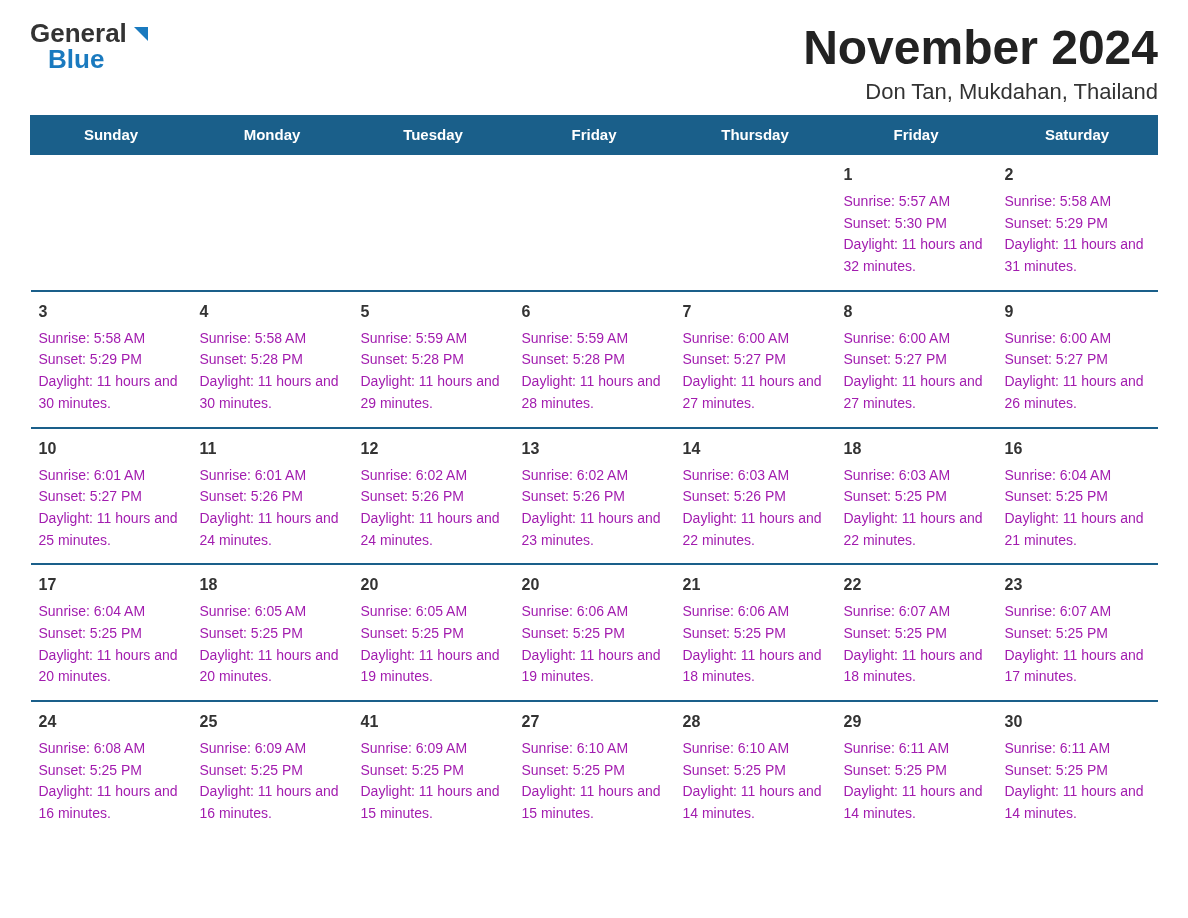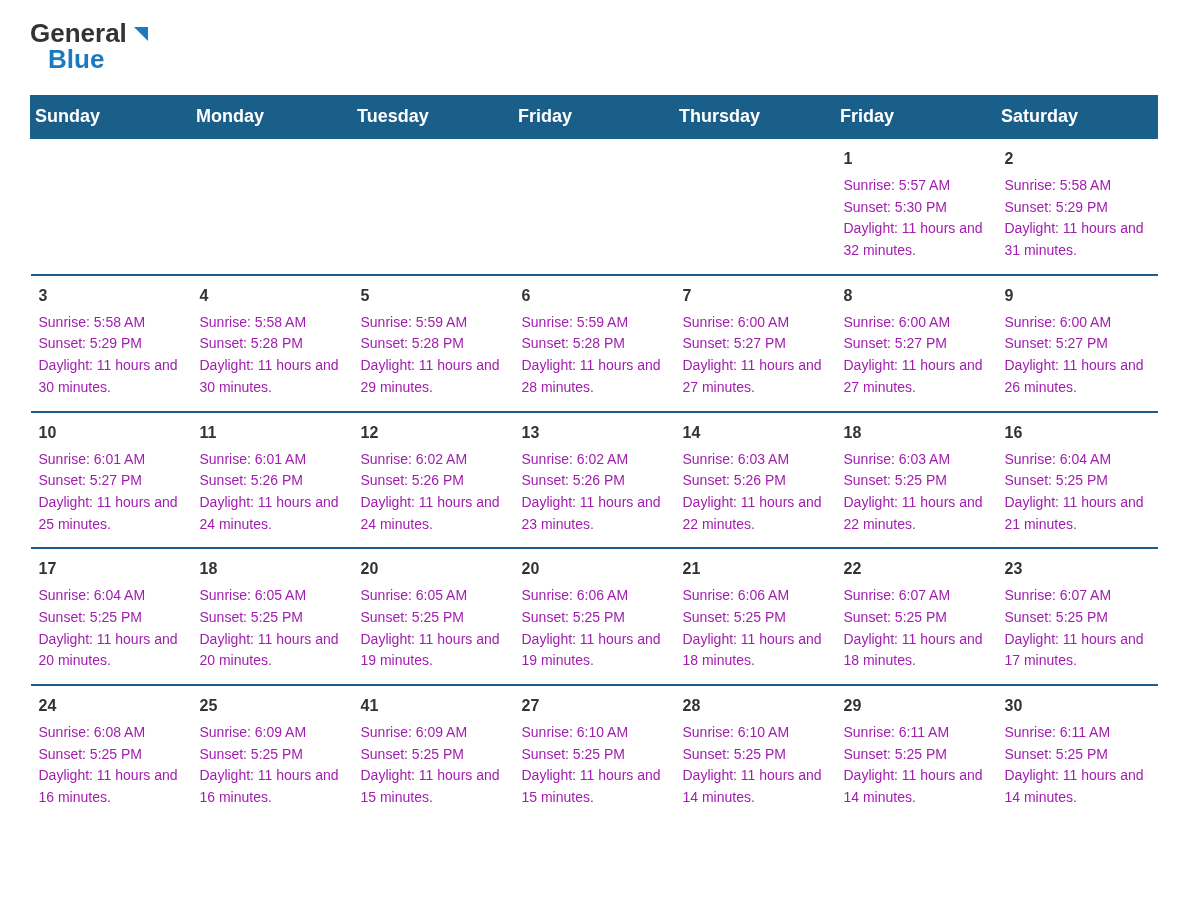--- a/index.html
+++ b/index.html
@@ -8,21 +8,21 @@
       background: #fff;
       color: #333;
       width: 1188px;
       min-height: 918px;
       padding: 20px 30px;
     }
     .header {
       display: flex;
       justify-content: space-between;
       align-items: flex-start;
-      margin-bottom: 23px;
+      margin-bottom: 10px;
       gap: 48px;
     }
     .logo {
       display: flex;
       flex-direction: column;
       align-items: flex-start;
     }
     .logo-general {
       font-size: 26px;
       font-weight: bold;
@@ -56,23 +56,23 @@
     }
     .calendar {
       width: 100%;
       border-collapse: collapse;
       margin-top: 10px;
     }
     .calendar thead tr th {
       background: #1a5f8a;
       color: #fff;
       padding: 10px 4px;
-      font-size: 18px;
-      font-weight: bold;
-      text-align: left;
+      font-size: 15px;
+      font-weight: bold;
+      text-align: center;
       border: 1px solid #1a5f8a;
     }
     .calendar tbody tr {
       border-top: 2px solid #1a5f8a;
     }
     .calendar tbody tr td {
       vertical-align: top;
       padding: 8px 8px 12px 8px;
       border: none;
       width: 14.28%;
@@ -104,20 +104,24 @@
   <div class="logo">
     <div class="logo-line1">
       <span class="logo-general">General</span>
       <svg width="22" height="22" viewBox="0 0 22 22" style="margin-left:3px;margin-top:2px;">
         <polygon points="4,4 18,4 18,18" fill="#1a7abf"></polygon>
       </svg>
     </div>
     <div>
       <span class="logo-blue">Blue</span>
     </div>
+  </div>
+  <div class="title-block">
+    <h1>November 2024</h1>
+    <h2>Don Tan, Mukdahan, Thailand</h2>
   </div>
 </div>
 
 <table class="calendar">
   <thead>
     <tr>
       <th>Sunday</th>
       <th>Monday</th>
       <th>Tuesday</th>
       <th>Friday</th>

